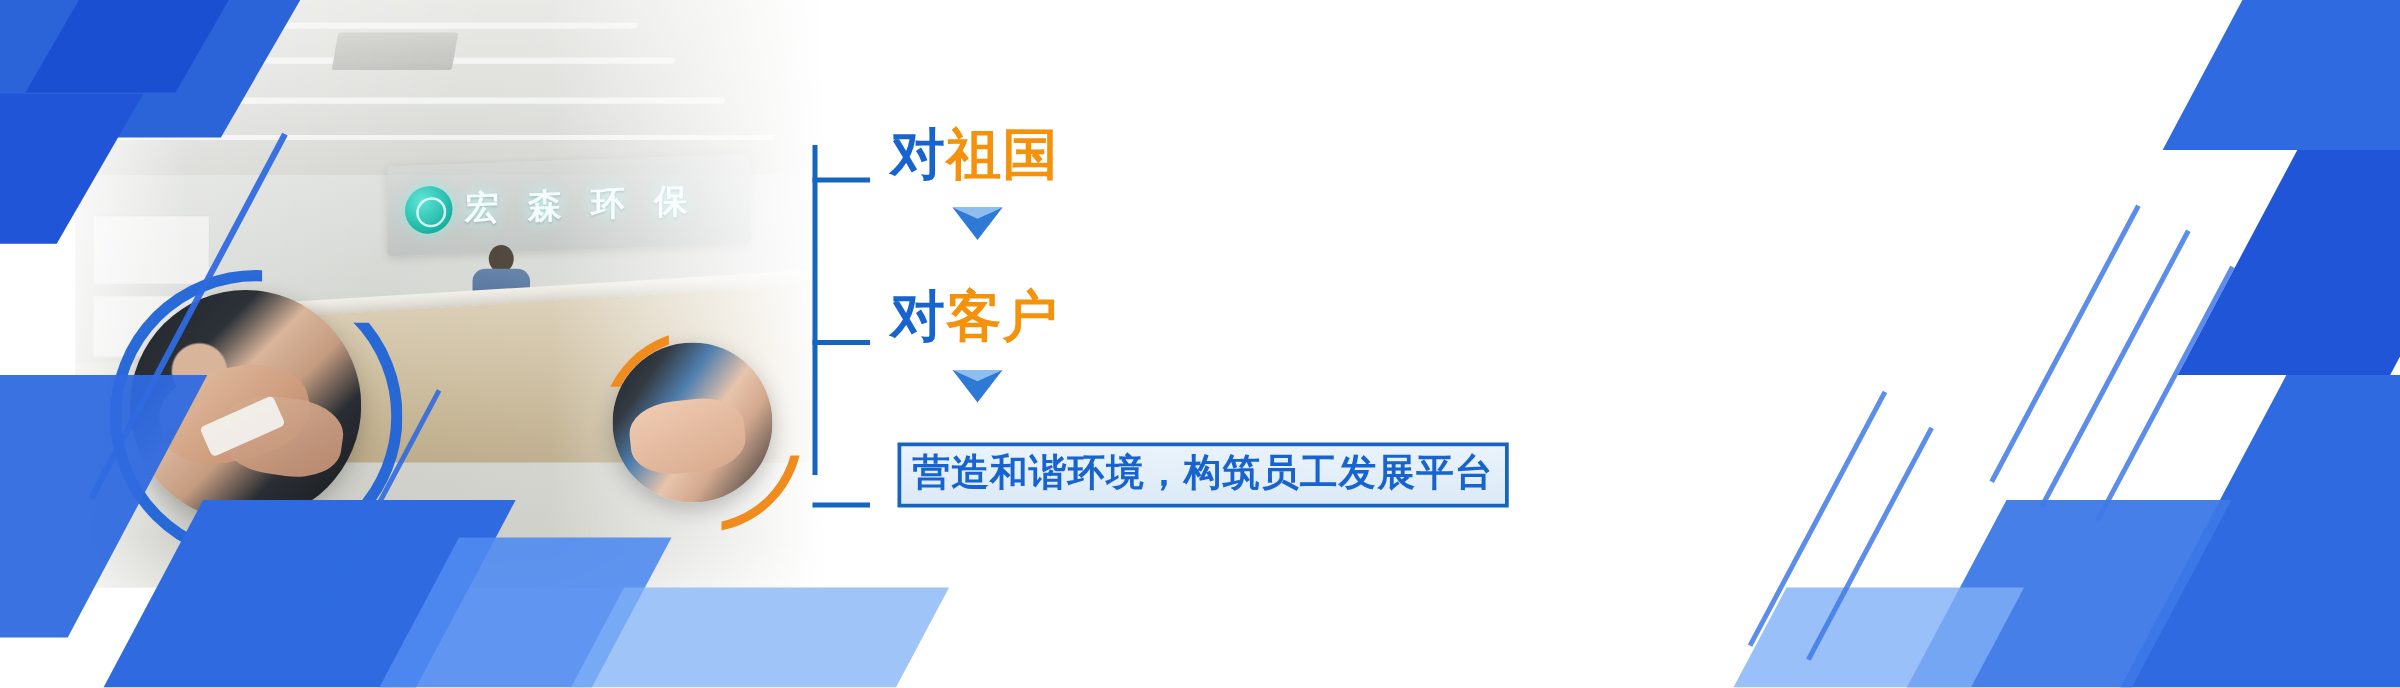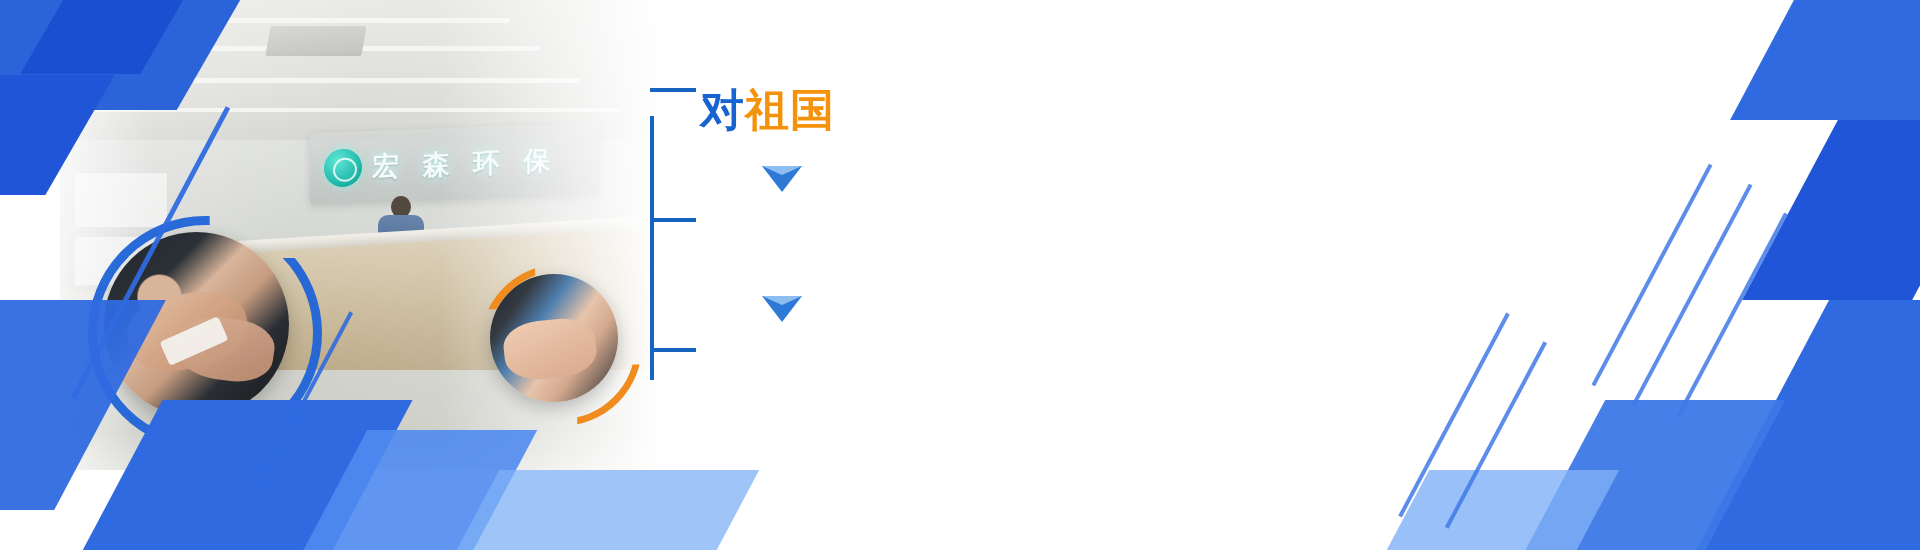--- a/index.html
+++ b/index.html
@@ -222,21 +222,21 @@
   }
 
   
   .content{
     position:absolute;left:650px;top:70px;width:720px;height:320px;
   }
   .vbar{
     position:absolute;left:0;top:46px;width:4px;height:264px;background:#1565c0;
   }
   .row{
-    position:absolute;left:0;display:flex;align-items:flex-start;height:58px;
+    position:absolute;left:0;display:flex;align-items:flex-end;height:58px;gap:12px;
   }
   .row-1{top:18px;}
   .row-2{top:148px;}
   .row-3{top:278px;}
   .tick{
     width:46px;height:4px;background:#1565c0;flex:0 0 auto;margin-right:4px;
   }
   .lead{
     font-family:"DejaVu Sans",sans-serif;
     font-size:44px;font-weight:bold;line-height:1;white-space:nowrap;
@@ -354,22 +354,26 @@
       <div class="tick"></div>
       <div class="lead">
         <span class="c-blue">对</span><span class="c-orange">祖国</span>
       </div>
     </div>
 
     <div class="arrow arrow-1"></div>
 
     <div class="row row-2">
       <div class="tick"></div>
+      <div class="lead">
+        <span class="c-blue">对</span><span class="c-orange">客户</span>
+      </div>
     </div>
 
     <div class="arrow arrow-2"></div>
 
     <div class="row row-3">
       <div class="tick"></div>
+      <div class="boxed">营造和谐环境，构筑员工发展平台</div>
     </div>
   </div>
 
 </div>
 
 </body></html>

